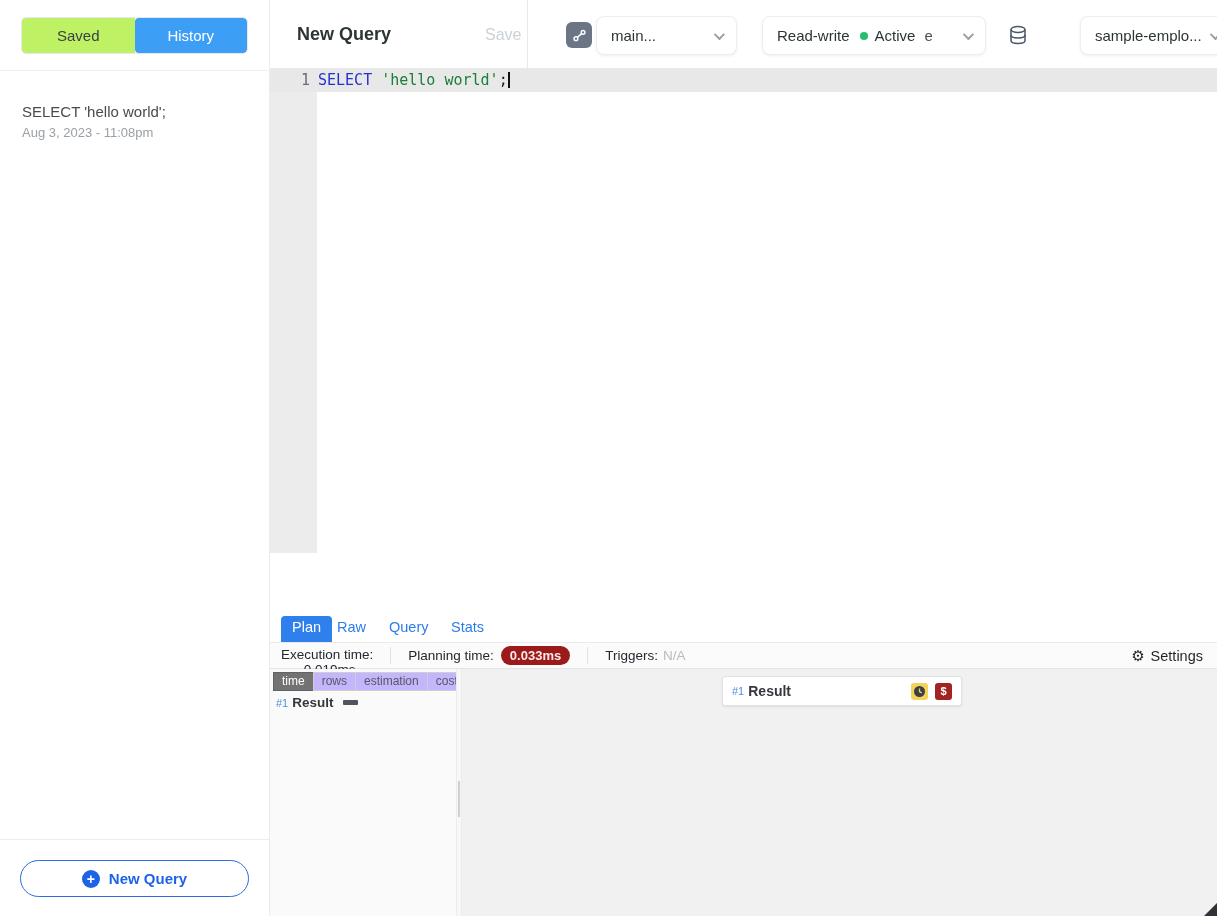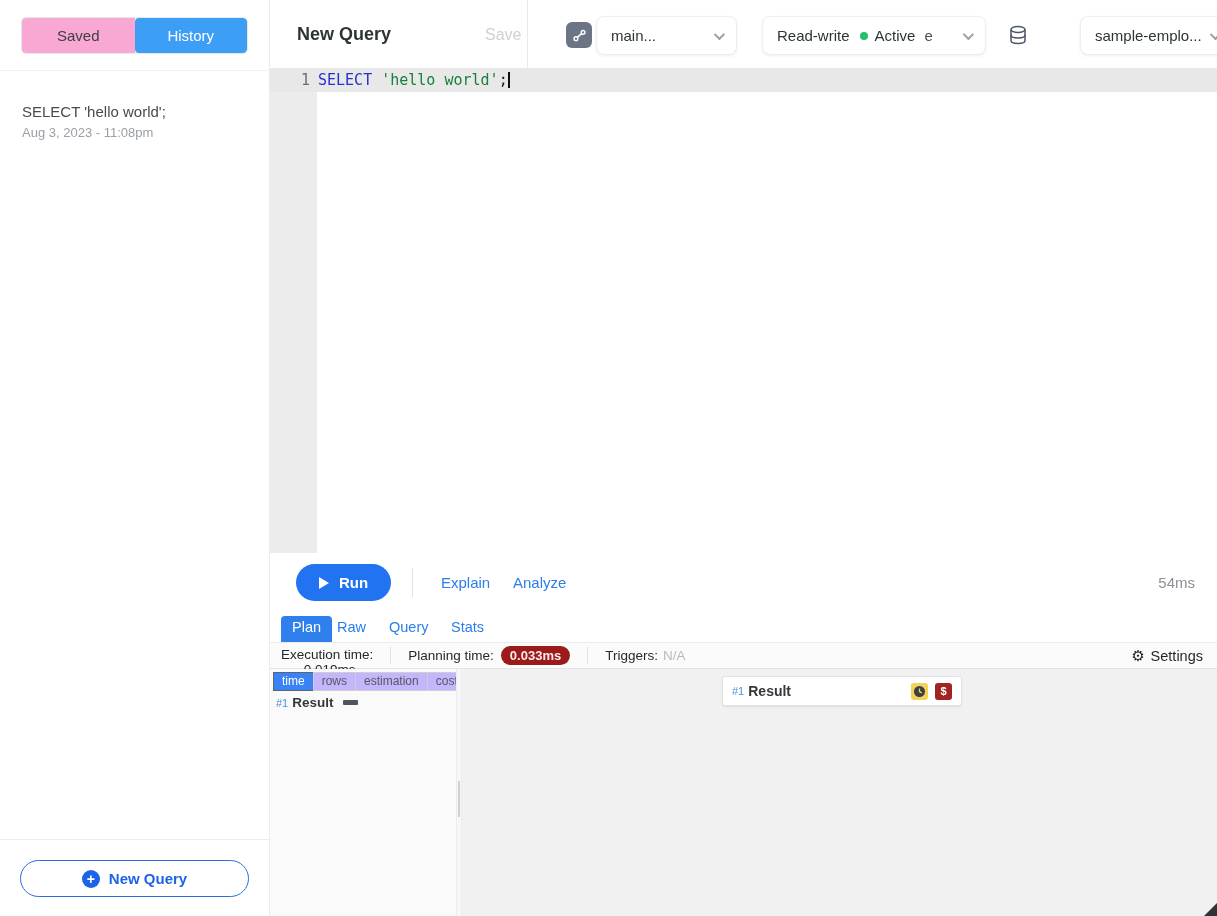--- a/index.html
+++ b/index.html
@@ -4,21 +4,21 @@
 <style>
   * { margin:0; padding:0; box-sizing:border-box; }
   html,body { background:#fff; }
   body { font-family:"Liberation Sans", sans-serif; color:#34383c; }
   .app { position:relative; width:1217px; height:916px; background:#fff; overflow:hidden; }
   .abs { position:absolute; }
 
   
   .sidebar { left:0; top:0; width:270px; height:916px; border-right:1px solid #ececec; background:#fff; }
   .seg { position:absolute; left:21px; top:17px; right:21px; height:37px; display:flex; border:1px solid #e6e8eb; border-radius:5px; overflow:hidden; }
-  .seg-btn { flex:1; display:flex; align-items:center; justify-content:center; font-size:15px; color:#3c4043; background:#f9a8d4; cursor:pointer; }
+  .seg-btn { flex:1; display:flex; align-items:center; justify-content:center; font-size:15px; color:#3c4043; background:#bef264; cursor:pointer; }
   .seg-btn.active { background:#3d9ef5; color:#fff; border-radius:4px; }
   .sidebar-hr { position:absolute; left:0; right:0; top:70px; border-top:1px solid #f1f1f1; }
   .history-item { position:absolute; left:22px; top:103px; right:12px; }
   .history-query { font-size:15px; color:#474b50; }
   .history-time { font-size:13px; color:#9aa0a6; margin-top:5px; }
   .sidebar-footer { position:absolute; left:0; right:0; bottom:0; height:77px; border-top:1px solid #ececec; background:#fff; }
   .new-query-btn { position:absolute; left:20px; right:20px; top:20px; height:37px; border:1px solid #2b6de0; border-radius:19px; background:#fff; display:flex; align-items:center; justify-content:center; gap:9px; color:#1d63e8; font-weight:bold; font-size:15px; cursor:pointer; }
   .plus-circle { width:18px; height:18px; border-radius:50%; background:#1d63e8; color:#fff; display:flex; align-items:center; justify-content:center; font-size:14px; font-weight:bold; line-height:1; }
 
   
@@ -73,21 +73,21 @@
   .badge-red { margin-left:7px; background:#9b1b1b; color:#ffe9e9; font-weight:bold; font-size:13px; border-radius:10px; padding:2px 9px; }
   .na { color:#b7bbc1; margin-left:5px; }
   .settings-btn { display:flex; align-items:center; gap:6px; padding-right:14px; font-size:14.5px; color:#1f2328; cursor:pointer; }
   .gear { font-size:15px; color:#1f2328; }
 
   
   .plan-left { left:270px; top:669px; width:186px; height:247px; background:#fafafa; }
   .metric-group { position:absolute; left:3px; top:3px; display:flex; }
   .metric-btn { font-size:12px; color:#555a60; background:#c4b5fd; border:1px solid #cfcfcf; padding:1px 8px 2px; margin-left:-1px; cursor:pointer; }
   .metric-btn:first-child { margin-left:0; }
-  .metric-btn.active { background:#3b82f6; color:#fff; border-color:#5d646c; }
+  .metric-btn.active { background:#737373; color:#fff; border-color:#5d646c; }
   .tree-row { position:absolute; left:6px; top:26px; display:flex; align-items:center; cursor:pointer; }
   .node-id { font-size:11px; color:#4a90e2; }
   .node-name { font-size:13.5px; font-weight:bold; color:#34383c; margin-left:4px; }
   .mini-bar { width:15px; height:5px; background:#4e555c; border-radius:1px; margin-left:9px; }
 
   .splitter { left:456px; top:669px; width:6px; height:247px; background:#f7f7f7; border-left:1px solid #ececec; border-right:1px solid #ececec; cursor:col-resize; }
   .splitter-handle { position:absolute; left:1px; top:112px; width:2px; height:36px; border-left:1px solid #cfcfcf; border-right:1px solid #cfcfcf; }
 
   .plan-canvas { left:462px; top:669px; width:755px; height:247px; background:#f1f1f2; }
   .plan-node { position:absolute; left:260px; top:7px; width:240px; height:30px; background:#fff; border:1px solid #e0e2e5; border-radius:3px; box-shadow:0 1px 2px rgba(0,0,0,0.08); display:flex; align-items:center; padding:0 9px; cursor:pointer; }
@@ -161,30 +161,20 @@
     </div>
   </div>
 
   <div class="abs editor">
     <div class="gutter"></div>
     <div class="active-line"></div>
     <div class="line-no">1</div>
     <div class="code-line"><span class="tok-kw">SELECT</span><span class="tok-str"> 'hello world'</span><span class="tok-punct">;</span><span class="caret"></span></div>
   </div>
 
-  <div class="abs run-bar">
-    <button class="run-btn">
-      <span class="play-tri"></span>
-      <span>Run</span>
-    </button>
-    <div class="run-vr"></div>
-    <div class="link-btn explain">Explain</div>
-    <div class="link-btn analyze">Analyze</div>
-    <div class="duration">54ms</div>
-  </div>
 
   <div class="abs res-tabs">
     <div class="res-tab active tab-plan">Plan</div>
     <div class="res-tab tab-raw">Raw</div>
     <div class="res-tab tab-query">Query</div>
     <div class="res-tab tab-stats">Stats</div>
   </div>
 
   <div class="abs stats-bar">
     <div class="stat-seg">

